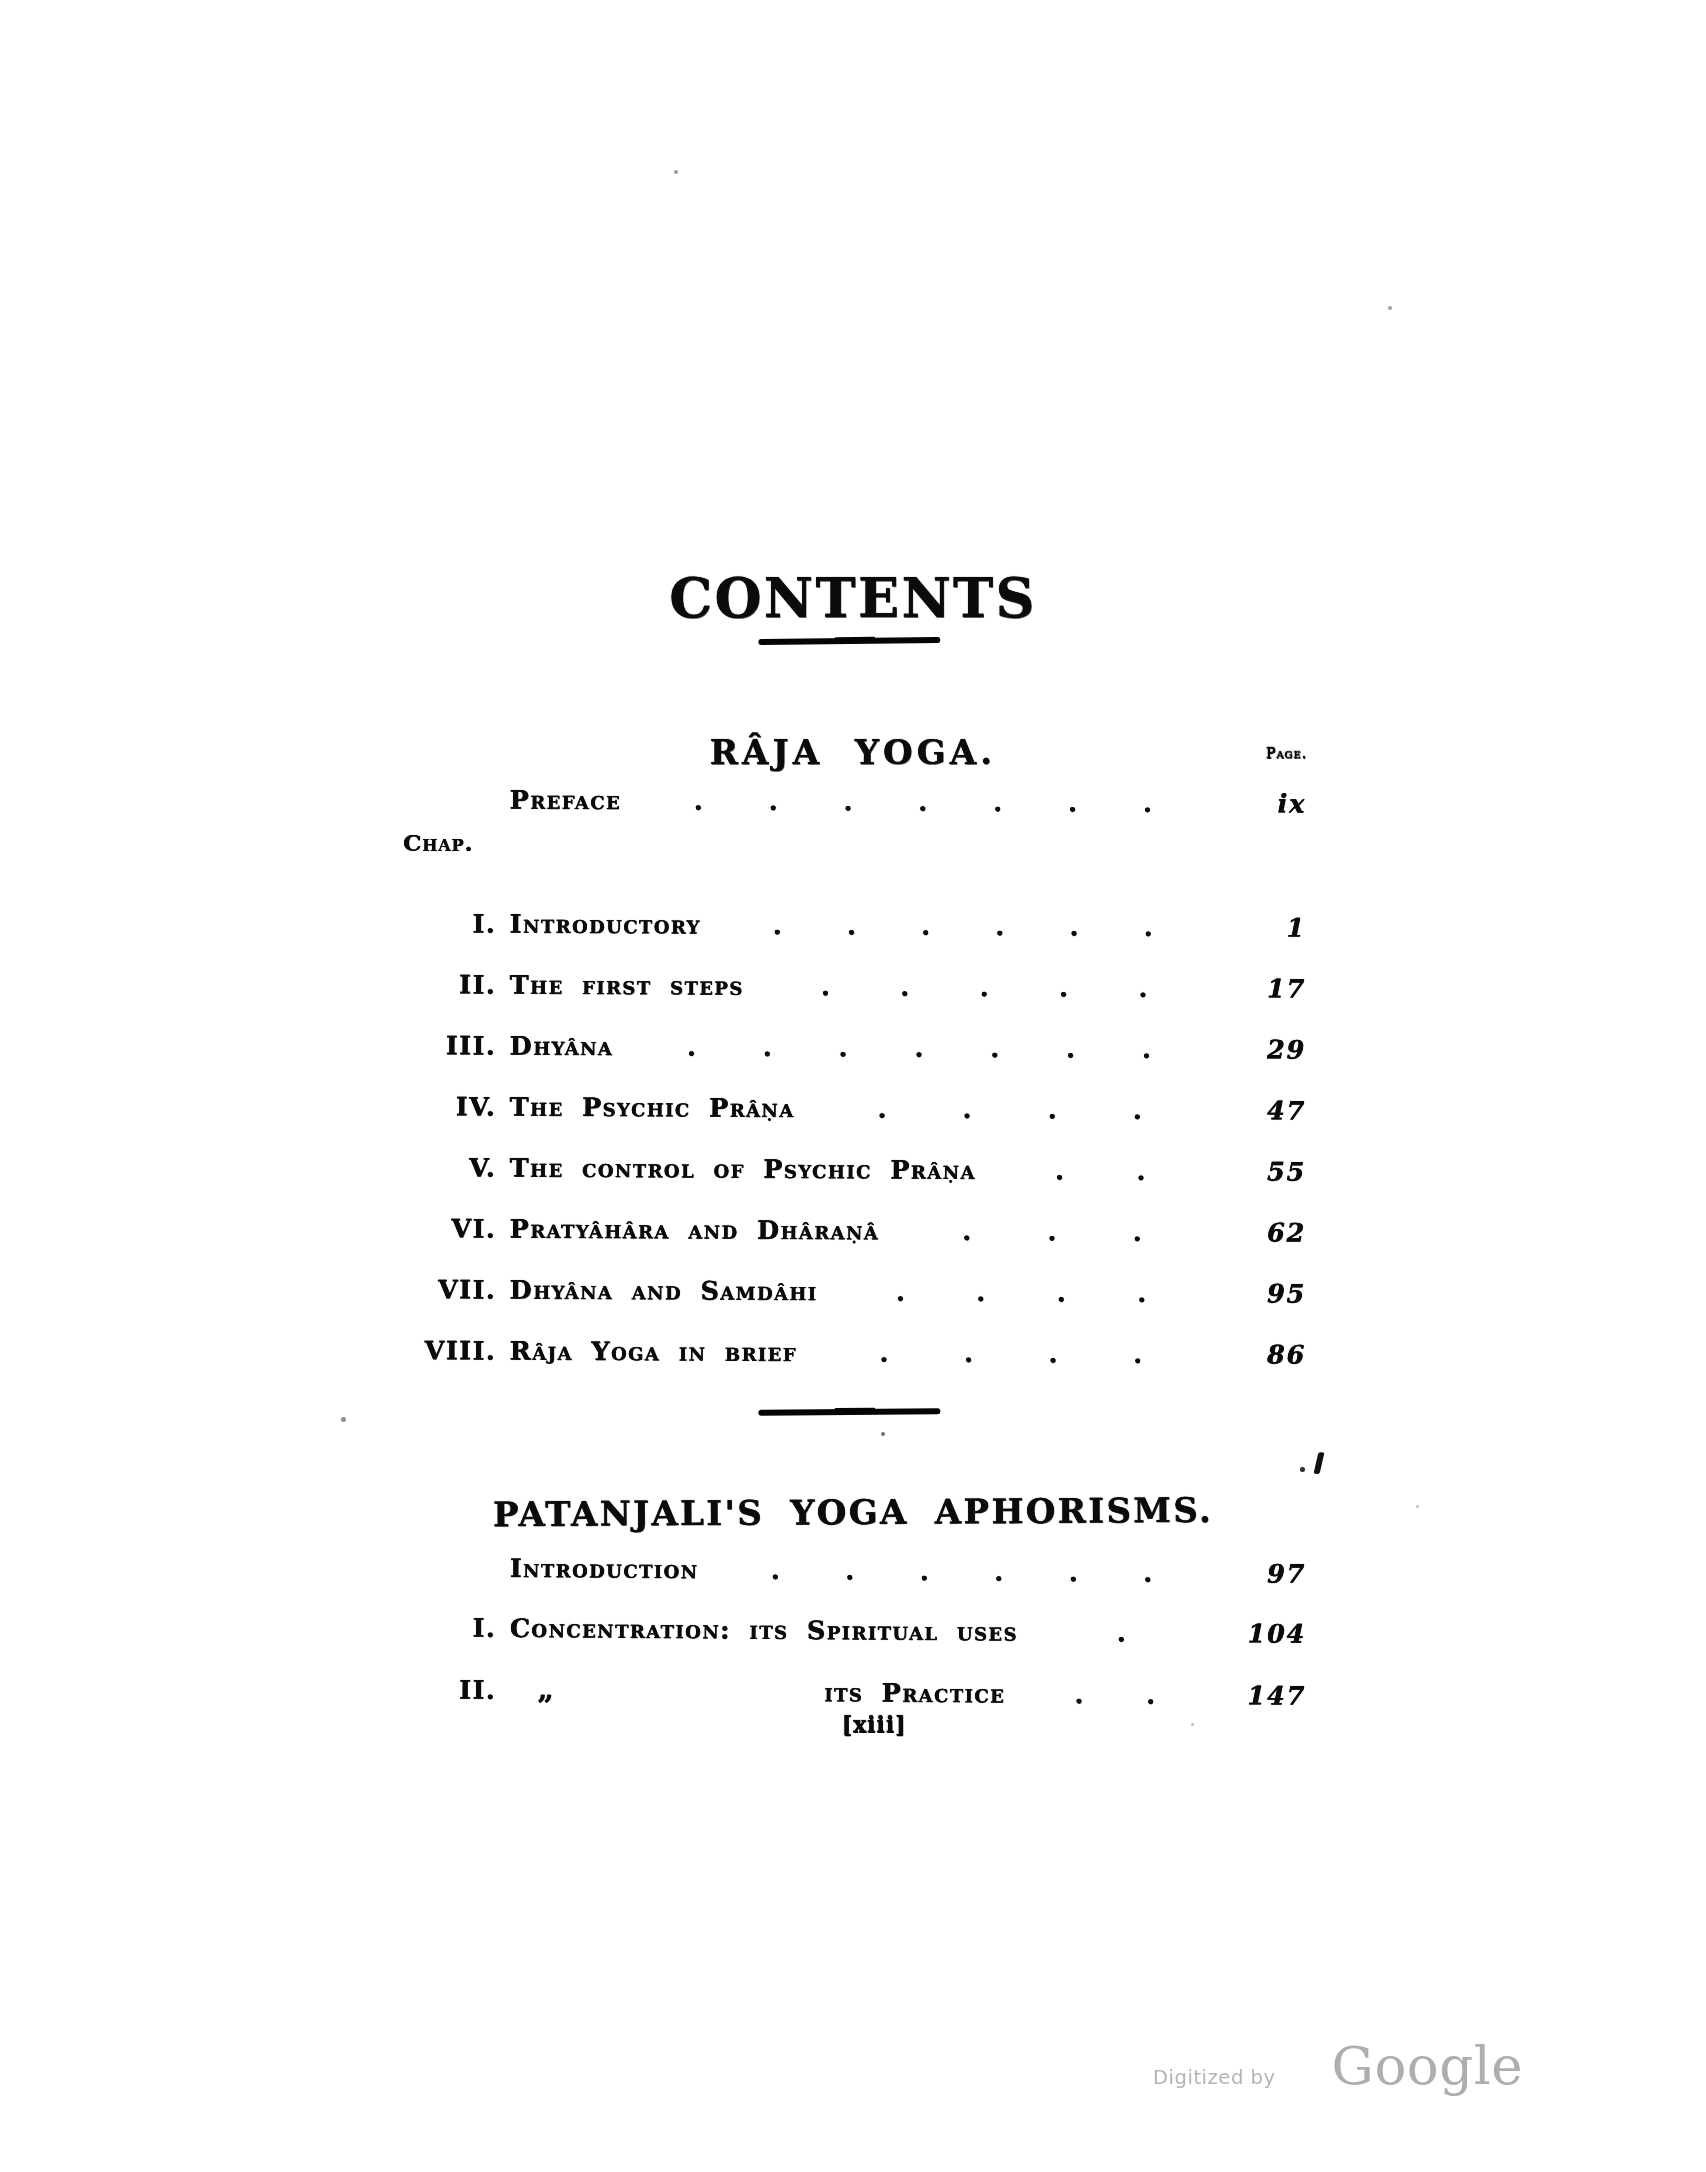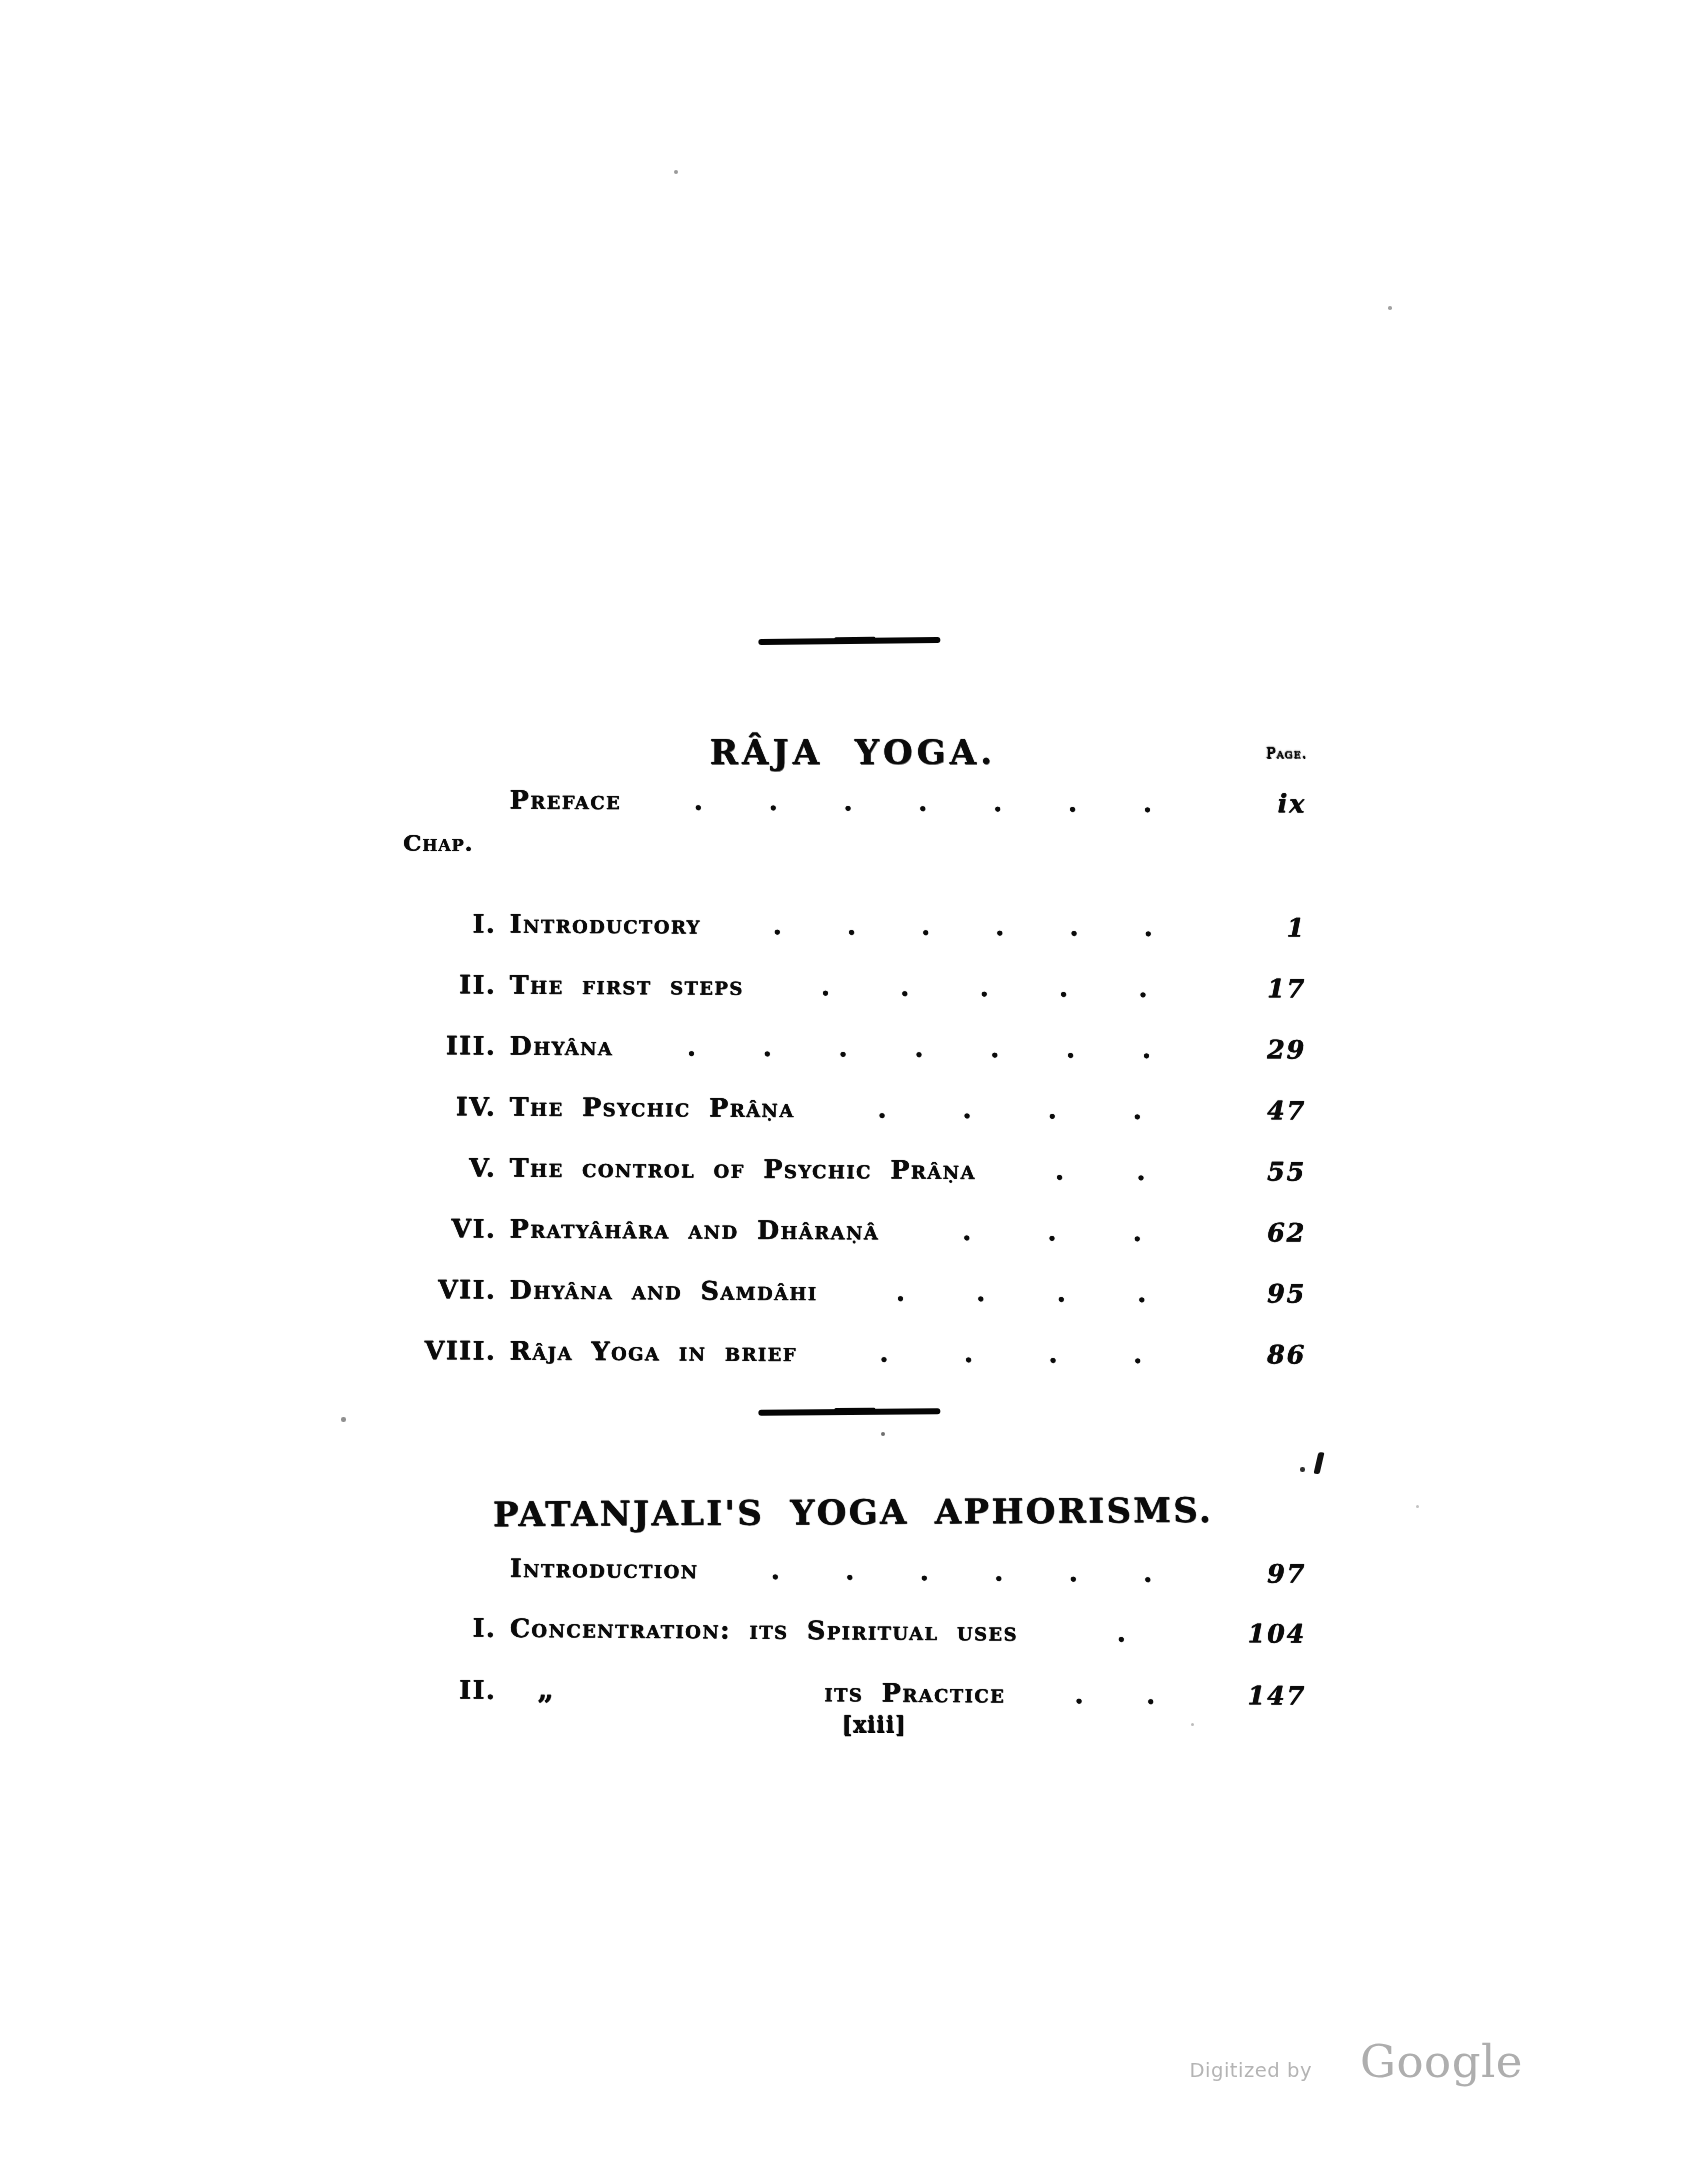--- a/index.html
+++ b/index.html
@@ -169,23 +169,23 @@
     gap: 44px;
   }
   .wm-prefix {
     font-family: "DejaVu Sans", "Liberation Sans", sans-serif;
     font-size: 19.6px;
     color: #b4b4b4;
     letter-spacing: 0.5px;
   }
   .wm-brand {
     font-family: "DejaVu Serif", serif;
-    font-size: 45px;
+    font-size: 53px;
     color: #aeaeae;
-    margin-left: 4px;
+    margin-left: 12px;
     letter-spacing: 0.5px;
   }
 
   
   .speck {
     position: absolute;
     border-radius: 50%;
   }
   .sp-1 { left: 674px; top: 170px;  width: 4.1px;  height: 4.1px;  background: #9a9a9a; }
   .sp-2 { left: 1388px; top: 306px;  width: 3.6px;  height: 3.6px;  background: #a2a2a2; }
@@ -210,20 +210,21 @@
 
   <div class="speck sp-1"></div>
   <div class="speck sp-2"></div>
   <div class="speck sp-3"></div>
   <div class="speck sp-4"></div>
   <div class="speck sp-5"></div>
   <div class="speck sp-6"></div>
   <div class="speck sp-7"></div>
   <div class="squiggle"></div>
 
+  <h1 class="main-title">CONTENTS</h1>
   <div class="rule rule-1"></div>
 
   <h2 class="section-heading heading-raja">RÂJA YOGA.</h2>
   <div class="page-col-label">Page.</div>
   <div class="chap-label">Chap.</div>
   <div class="toc toc-1">
       <div class="row">
         <span class="num"></span>
         <span class="title">Preface</span>
         <span class="leader">

